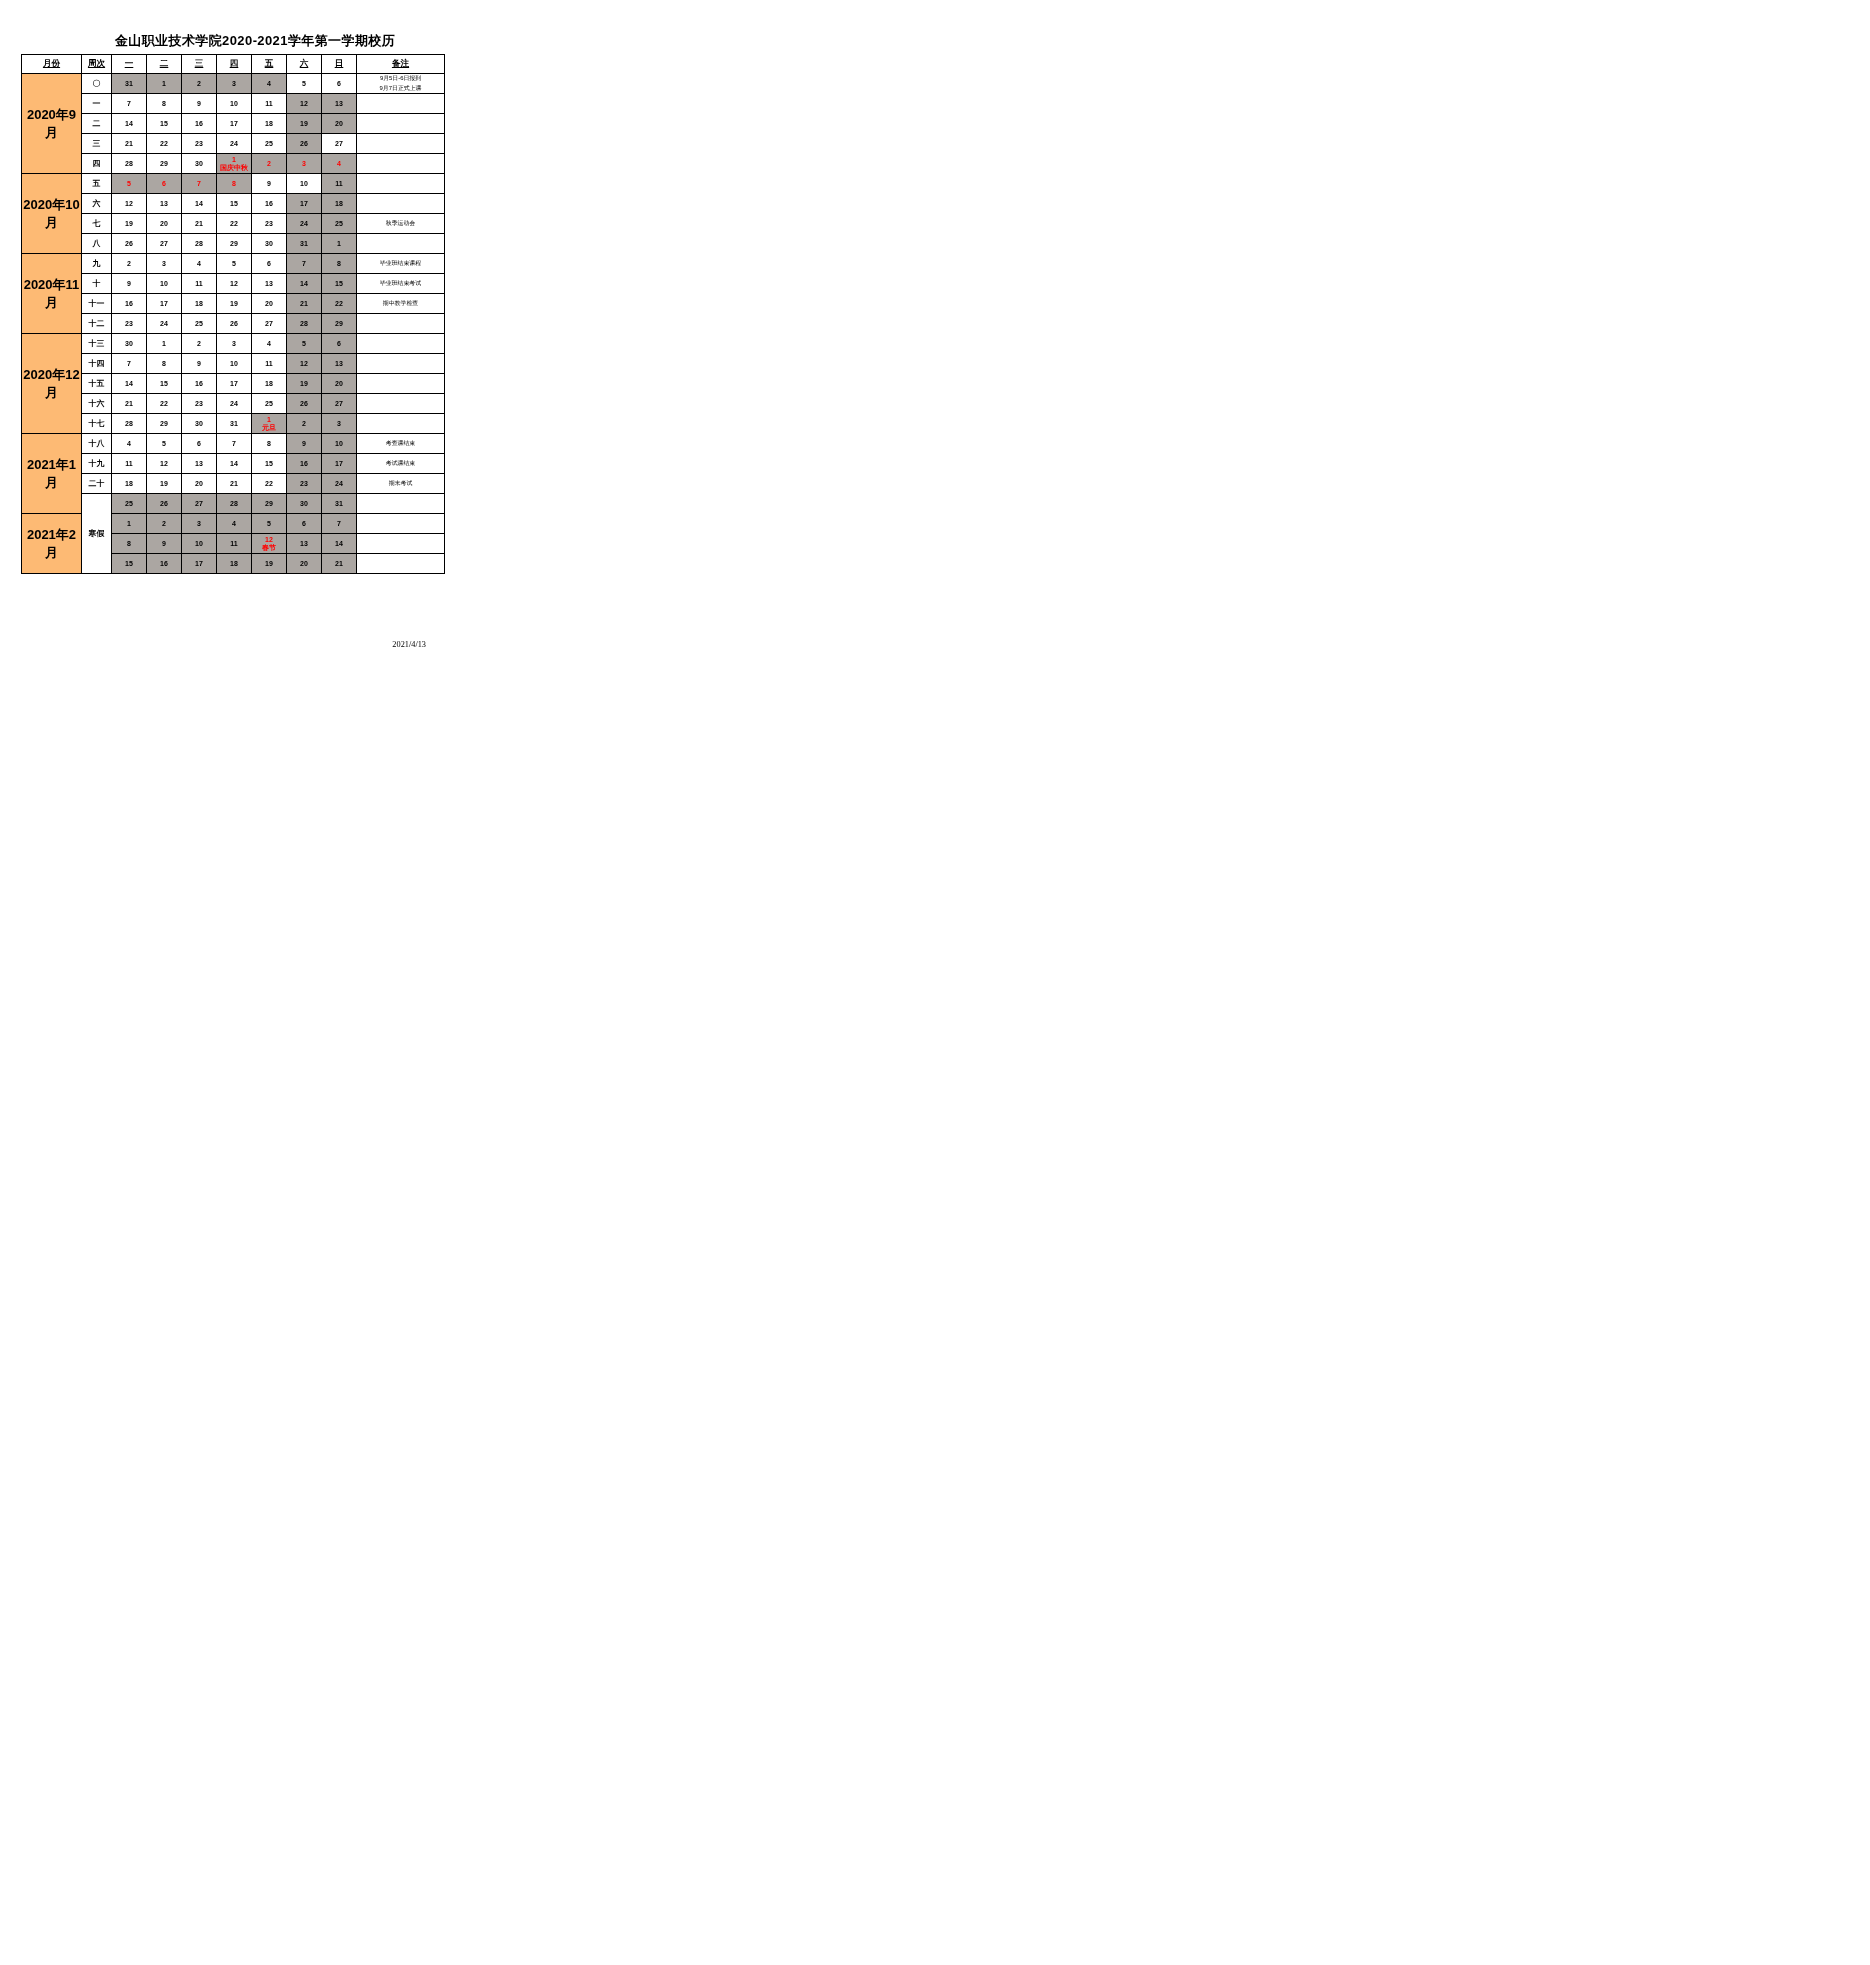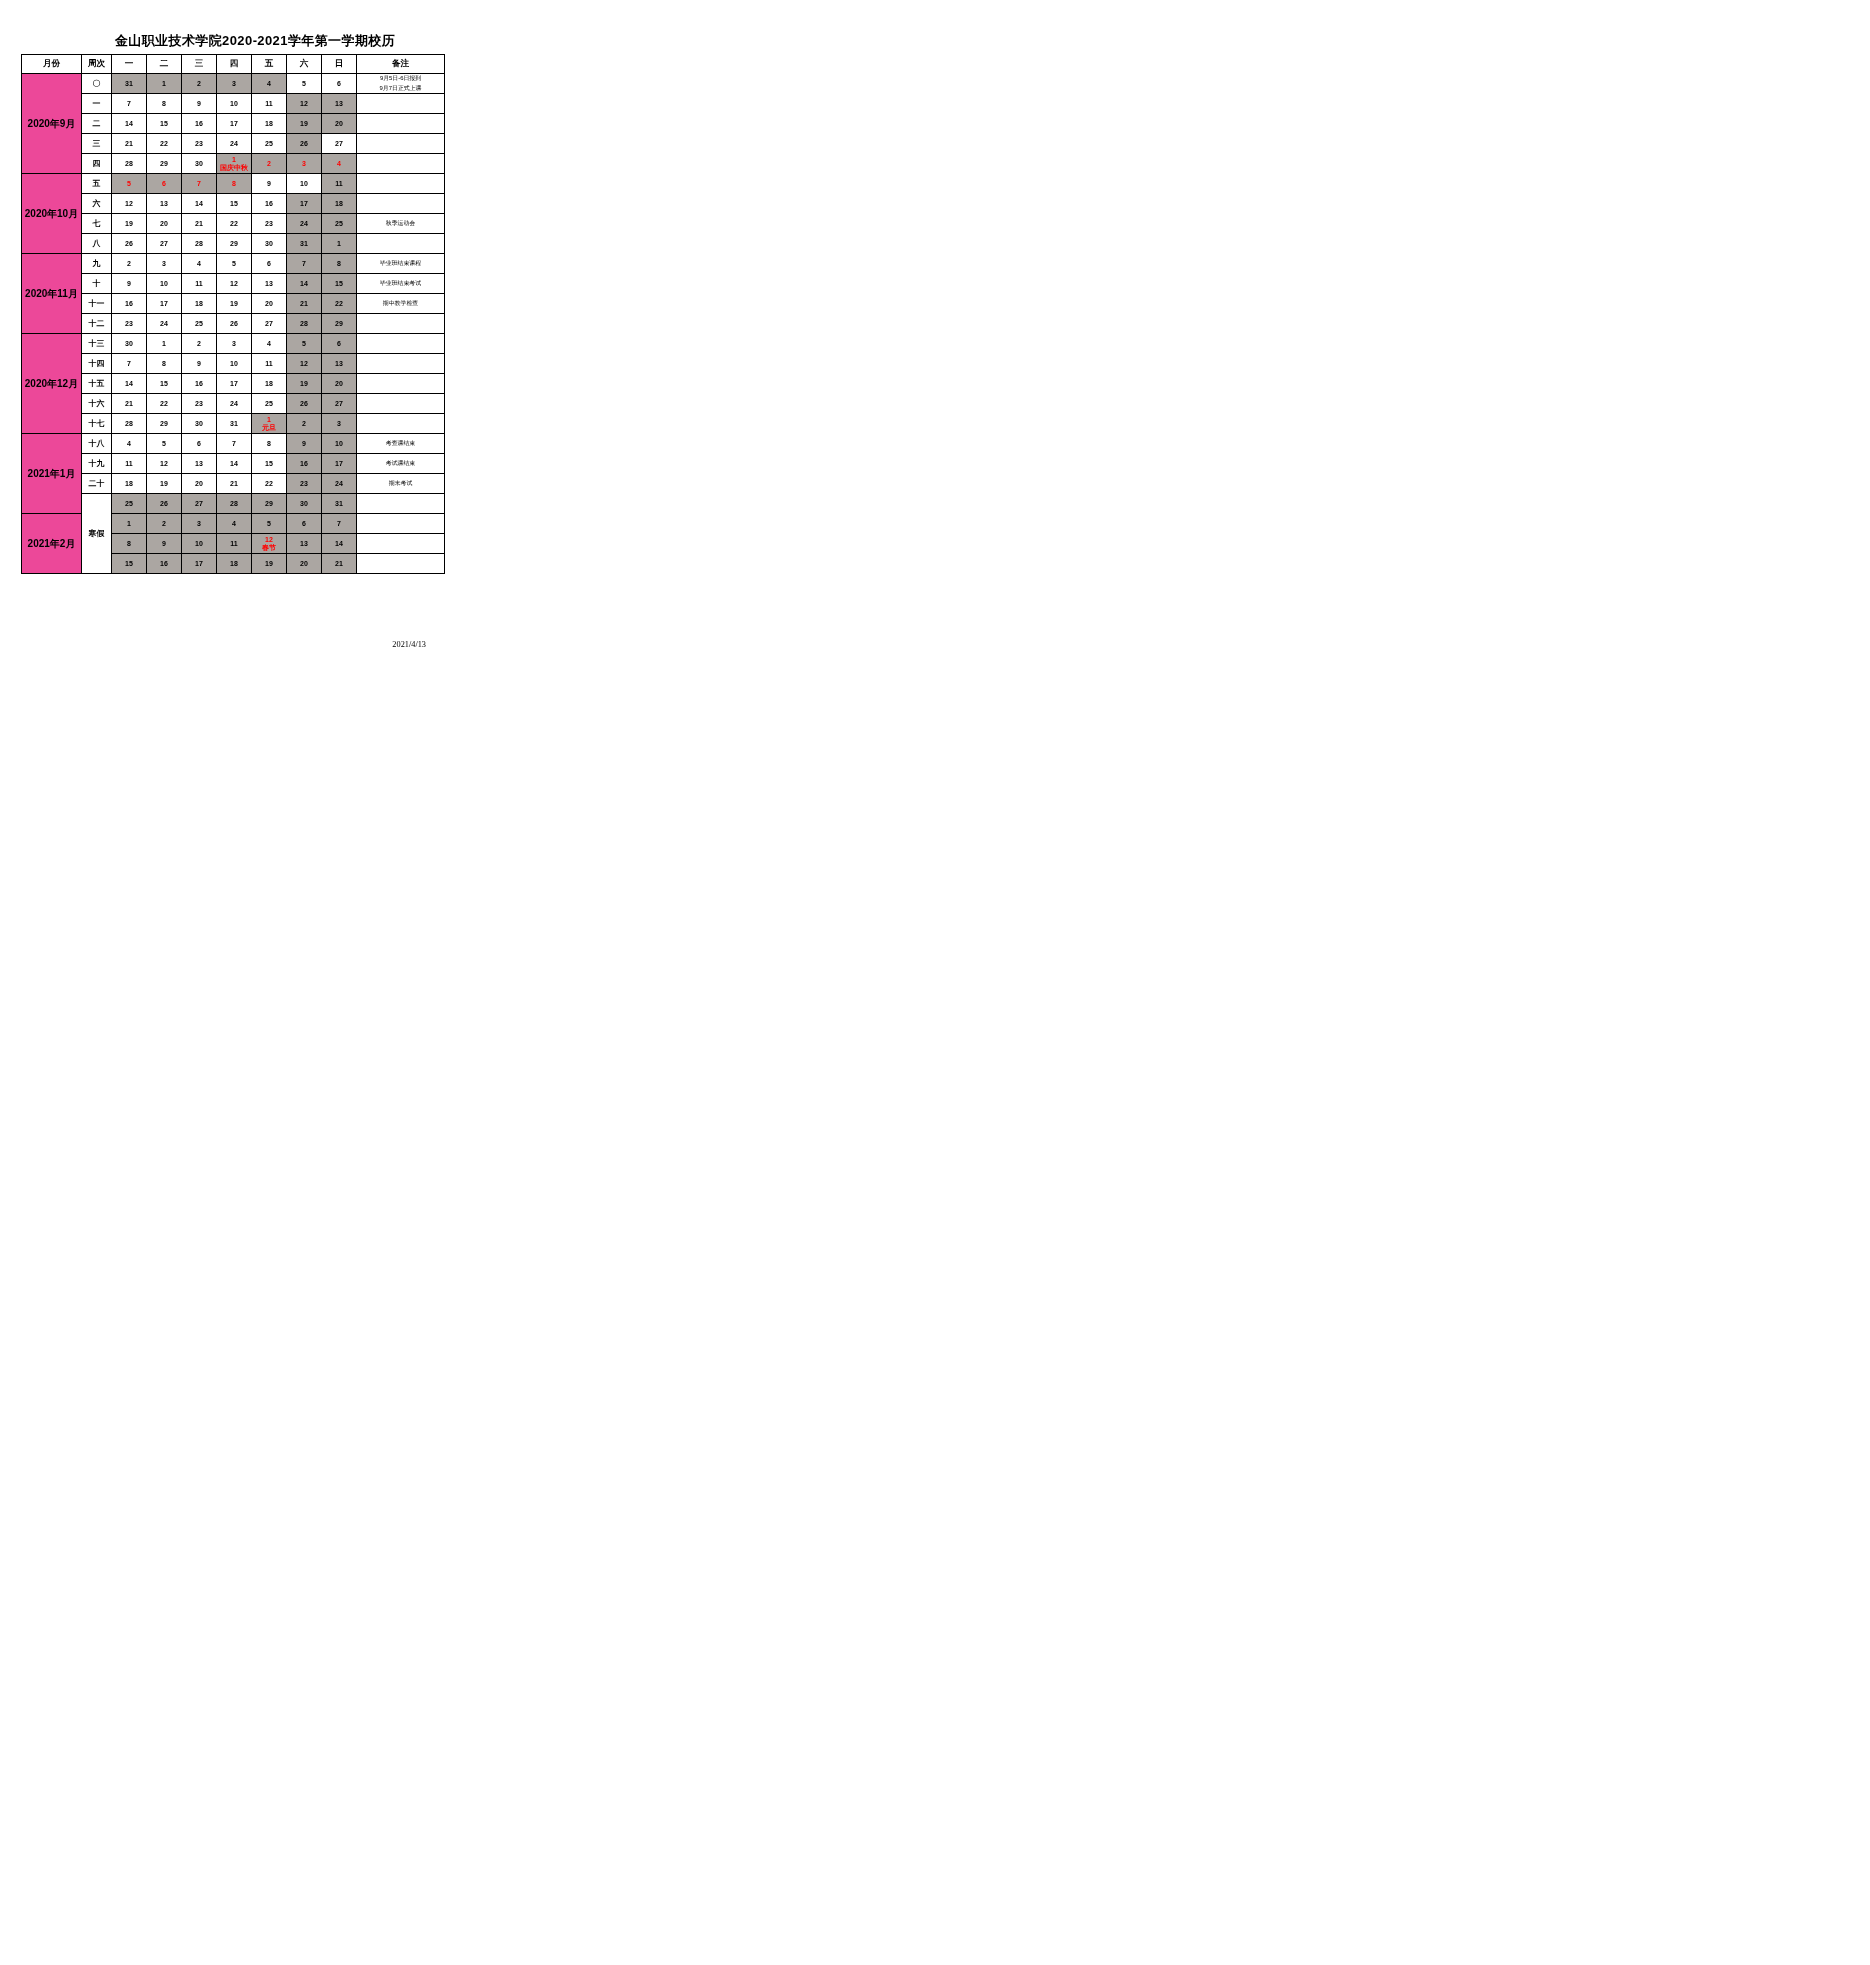--- a/index.html
+++ b/index.html
@@ -14,22 +14,22 @@
   table.calendar{
     position:absolute;left:21px;top:54px;border-collapse:collapse;table-layout:fixed;
   }
   .calendar td,.calendar th{
     border-left:0.4px solid #000;border-right:0.4px solid #000;
     border-top:1.2px solid #000;border-bottom:1.2px solid #000;
     text-align:center;vertical-align:middle;padding:0;overflow:hidden;
   }
   .calendar thead tr{height:19px;}
   .calendar tbody tr{height:20px;}
-  .calendar th{font-size:8.6px;font-weight:bold;}
-  td.month{font-size:10px;font-weight:bold;background:#ec4899;}
+  .calendar th{font-size:8.6px;font-weight:bold;text-decoration:underline;}
+  td.month{font-size:13px;font-weight:bold;background:#fdba74;}
   td.week{font-size:7.9px;font-weight:bold;background:#fff;}
   td.day{font-size:7px;font-weight:bold;background:#fff;}
   td.note{font-size:5.9px;font-weight:normal;background:#fff;}
   td.shaded{background:var(--shaded,#aba6a2);}
   .red{color:var(--holiday,#fe0000);}
   .day .num{display:block;line-height:1.15;}
   .day .sub{display:block;font-size:7px;font-weight:bold;line-height:1.25;white-space:nowrap;}
   .note .note-line{display:block;line-height:1.65;white-space:nowrap;}
   .footer-date{
     position:absolute;top:640px;right:42px;

